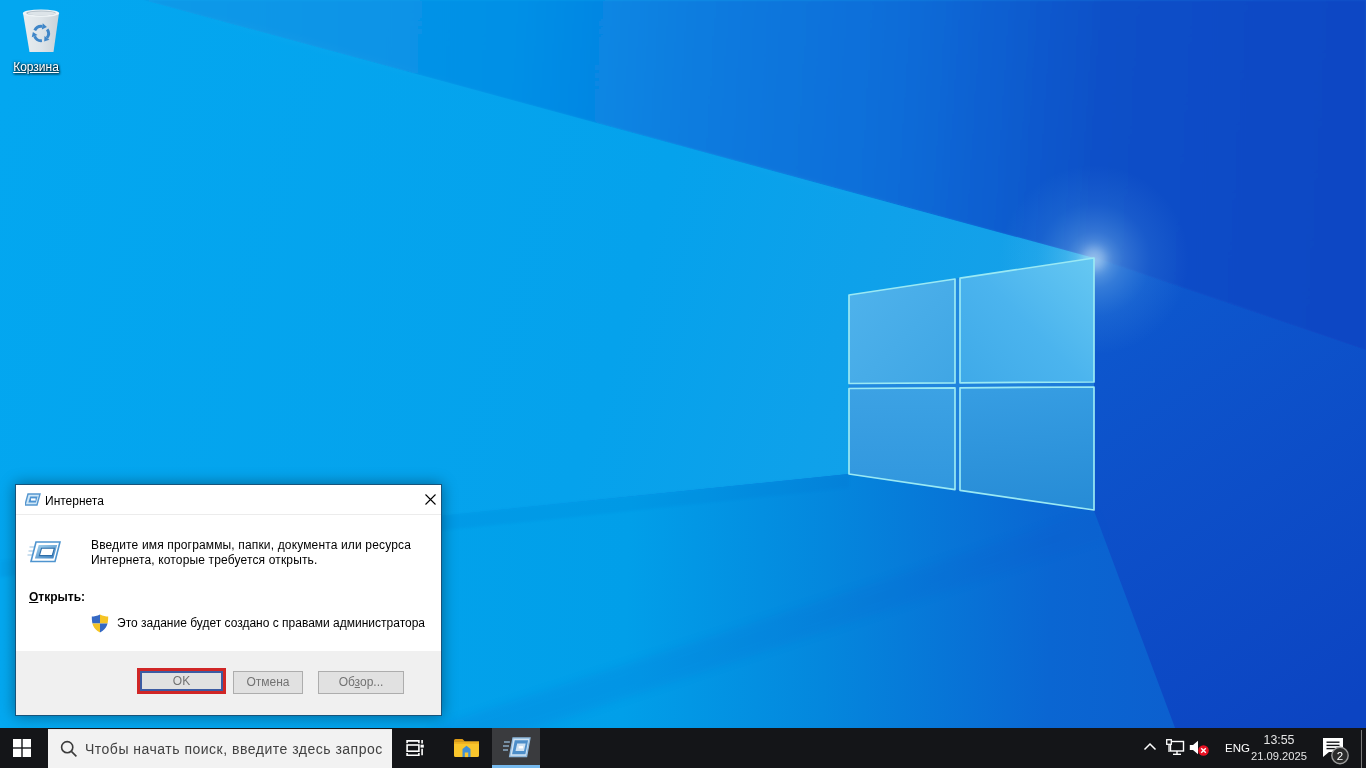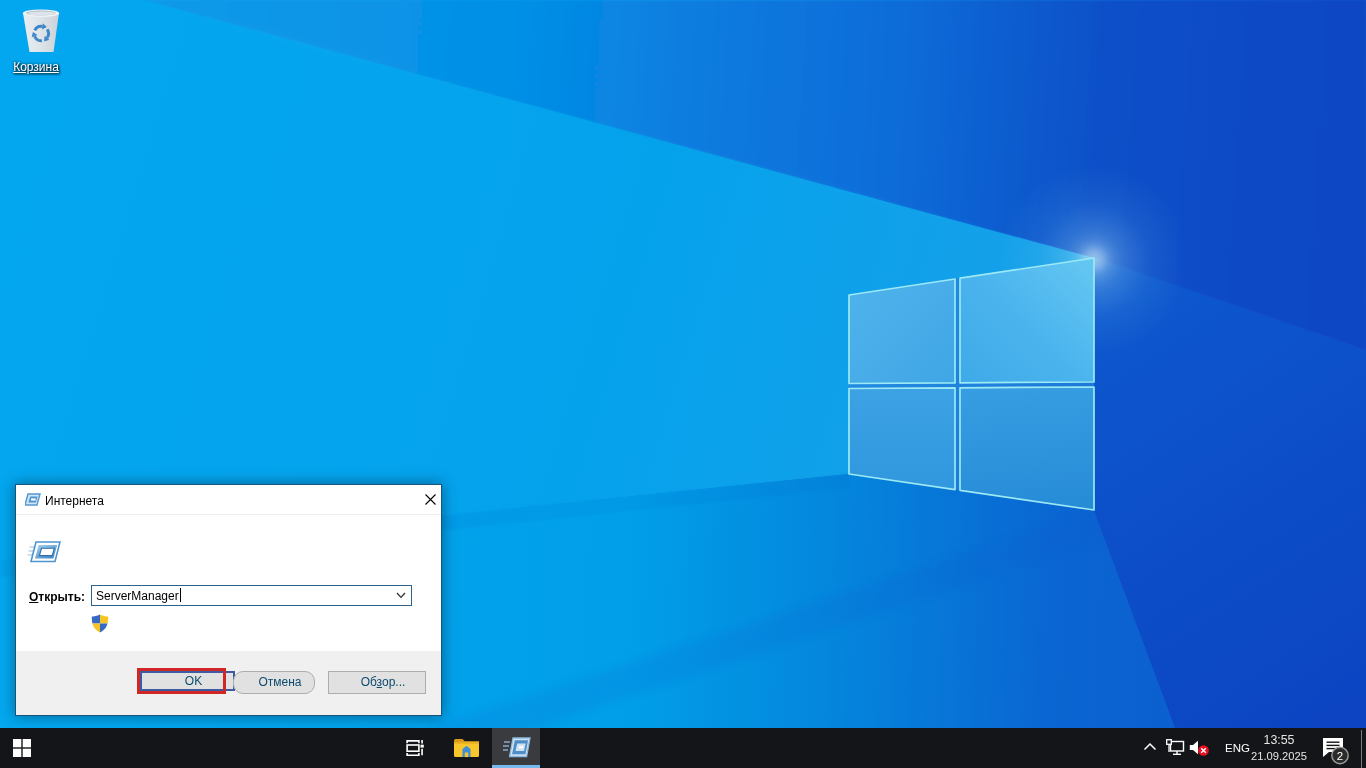--- a/index.html
+++ b/index.html
@@ -22,26 +22,26 @@
   #dlg .body-text{position:absolute;left:75px;top:53px;width:334px;line-height:15px;letter-spacing:0.15px;}
   #dlg .open-lbl{position:absolute;left:13px;top:105px;font-weight:bold;}
   #dlg .combo{position:absolute;left:75px;top:100px;width:319px;height:19px;
     border:1px solid #2c628b;background:#fff;}
   #dlg .combo .txt{position:absolute;left:4px;top:3px;font-size:12px;}
   #dlg .combo .caret{position:absolute;left:88px;top:2px;width:1px;height:14px;background:#000;}
   #dlg .combo .drop{position:absolute;right:2px;top:2px;width:16px;height:14px;}
   #dlg .admin{position:absolute;left:101px;top:131px;}
   #dlg .footer{position:absolute;left:0;right:0;bottom:0;height:64px;background:#f0f0f0;}
   .btn{position:absolute;background:#e1e1e1;border:1px solid #adadad;
-    text-align:center;font-size:12px;color:#0c4a6e;padding-left:12px;}
+    text-align:center;font-size:12px;color:#737373;}
   #btn-ok{left:124px;top:186px;width:79px;height:16px;border:2px solid #3c5ba2;line-height:16px;}
   #red-rect{position:absolute;left:121px;top:183px;width:83px;height:20px;
     border:3px solid #d02626;z-index:5;}
-  #btn-cancel{left:217px;top:186px;width:68px;height:21px;line-height:21px;border-radius:10px;}
-  #btn-browse{left:312px;top:186px;width:84px;height:21px;line-height:21px;}
+  #btn-cancel{left:217px;top:186px;width:68px;height:21px;line-height:21px;}
+  #btn-browse{left:302px;top:186px;width:84px;height:21px;line-height:21px;}
   u.ac{text-decoration:underline;}
   
   #taskbar{position:absolute;left:0;top:728px;width:1366px;height:40px;background:#141518;}
   #search{position:absolute;left:48px;top:1px;width:344px;height:39px;
     background:#f2f2f2;border-top:1px solid #e8e8e8;box-sizing:border-box;}
   #search .stxt{position:absolute;left:37px;top:11px;font-size:14px;color:#414141;
     white-space:nowrap;letter-spacing:0.5px;}
   #runbtn{position:absolute;left:492px;top:0;width:48px;height:40px;background:#3a3b3e;}
   #runbtn .ul{position:absolute;left:0;bottom:0;width:48px;height:3px;background:#76b9ed;}
   #eng{position:absolute;left:1215px;top:0px;width:26px;height:56px;text-align:left;
@@ -209,60 +209,62 @@
       <g stroke="#b9d4ea" stroke-width="1.5">
         <line x1="2.5" y1="6" x2="8" y2="6"></line>
         <line x1="1.5" y1="10" x2="7" y2="10"></line>
         <line x1="0.5" y1="14" x2="6" y2="14"></line>
       </g>
       <polygon points="9,1 33,1 28,20.5 4,20.5" fill="#fff" stroke="#4e94cf" stroke-width="1.6"></polygon>
       <polygon points="11.7,4 30.2,4 26.4,17.6 7.9,17.6" fill="url(#ri1)"></polygon>
       <polygon points="14.5,7.3 27.3,7.3 25.2,14.6 12.4,14.6" fill="#fff" stroke="#2d6da8" stroke-width="1.1"></polygon>
       <polygon points="16.5,9.6 23.7,9.6 22.9,12.4 15.7,12.4" fill="#fff"></polygon>
     </svg>
+    <div class="body-text">Введите имя программы, папки, документа или ресурса Интернета, которые требуется открыть.</div>
     <div class="open-lbl"><u class="ac">О</u>ткрыть:</div>
-    <div class="combo">
-      <div class="txt">ServerManager</div>
-      <div class="caret"></div>
-      <svg class="drop" viewBox="0 0 16 14">
-        <path d="M4,5 L8,9.4 L12,5" fill="none" stroke="#333" stroke-width="1.3"></path>
-      </svg>
-    </div>
 
     <svg class="abs" style="left:75px;top:129px" width="18" height="19" viewBox="0 0 18 19">
       <defs>
         <clipPath id="shc">
             <path d="M9,0.5 C6,2 3,2.6 0.8,2.6 C0.8,9 1.6,15 9,18.5 C16.4,15 17.2,9 17.2,2.6 C15,2.6 12,2 9,0.5 Z"></path>
           </clipPath>
       </defs>
       <g clip-path="url(#shc)">
         <rect x="0" y="0" width="9" height="9.5" fill="#3569c4"></rect>
         <rect x="9" y="0" width="9" height="9.5" fill="#f5c425"></rect>
         <rect x="0" y="9.5" width="9" height="9.5" fill="#f5c425"></rect>
         <rect x="9" y="9.5" width="9" height="9.5" fill="#3569c4"></rect>
       </g>
     </svg>
+    <div class="admin">Это задание будет создано с правами администратора</div>
     <div class="footer"></div>
     <div class="btn" id="btn-ok">OK</div>
     <div id="red-rect"></div>
     <div class="btn" id="btn-cancel">Отмена</div>
     <div class="btn" id="btn-browse">Об<u class="ac">з</u>ор...</div>
   </div>
 
   <div id="taskbar">
 
     <svg class="abs" style="left:13px;top:11px" width="18" height="18" viewBox="0 0 18 18">
       <g fill="#ffffff">
         <rect x="0" y="0" width="8.3" height="8.3"></rect>
         <rect x="9.7" y="0" width="8.3" height="8.3"></rect>
         <rect x="0" y="9.7" width="8.3" height="8.3"></rect>
         <rect x="9.7" y="9.7" width="8.3" height="8.3"></rect>
       </g>
     </svg>
 
+    <div id="search">
+      <svg class="abs" style="left:12px;top:10px" width="18" height="18" viewBox="0 0 18 18">
+        <circle cx="7.2" cy="7.2" r="5.6" fill="none" stroke="#3b3b3b" stroke-width="1.6"></circle>
+        <line x1="11.4" y1="11.4" x2="16.4" y2="16.4" stroke="#3b3b3b" stroke-width="1.6"></line>
+      </svg>
+      <div class="stxt">Чтобы начать поиск, введите здесь запрос</div>
+    </div>
 
     <svg class="abs" style="left:406px;top:11px" width="19" height="17" viewBox="0 0 19 17" id="taskview">
       <g stroke="#fff" stroke-width="1.6" fill="none">
         <path d="M1.1,4.2 L1.1,1.9 L12.9,1.9 L12.9,4.2"></path>
         <rect x="1.1" y="6" width="11.8" height="6.2"></rect>
         <path d="M1.1,14 L1.1,16.3 L12.9,16.3 L12.9,14"></path>
         <line x1="16.1" y1="0.9" x2="16.1" y2="4.4"></line>
         <line x1="16.1" y1="9.8" x2="16.1" y2="16.3"></line>
       </g>
       <rect x="14.5" y="5.7" width="3.3" height="2.9" fill="#fff"></rect>

